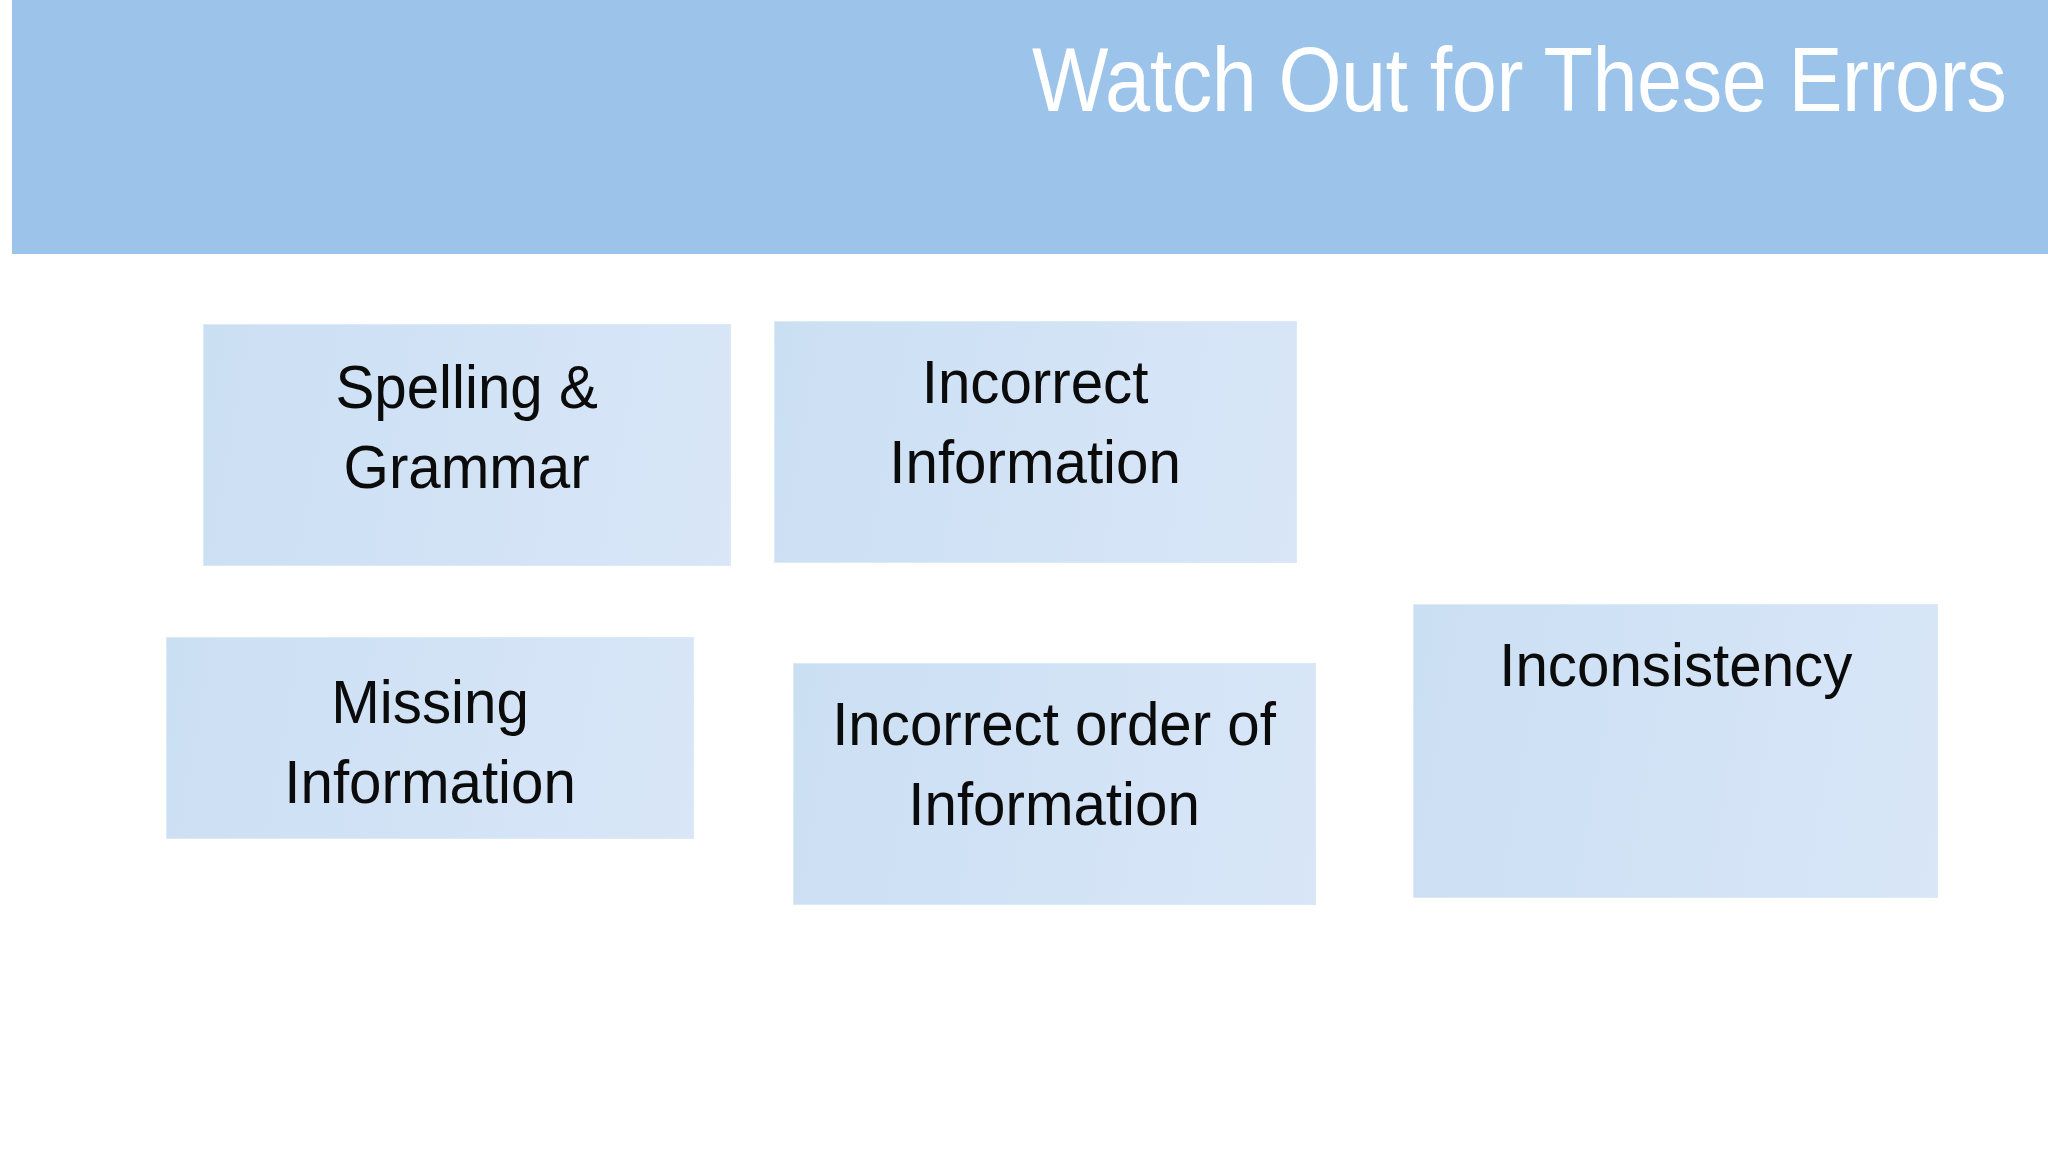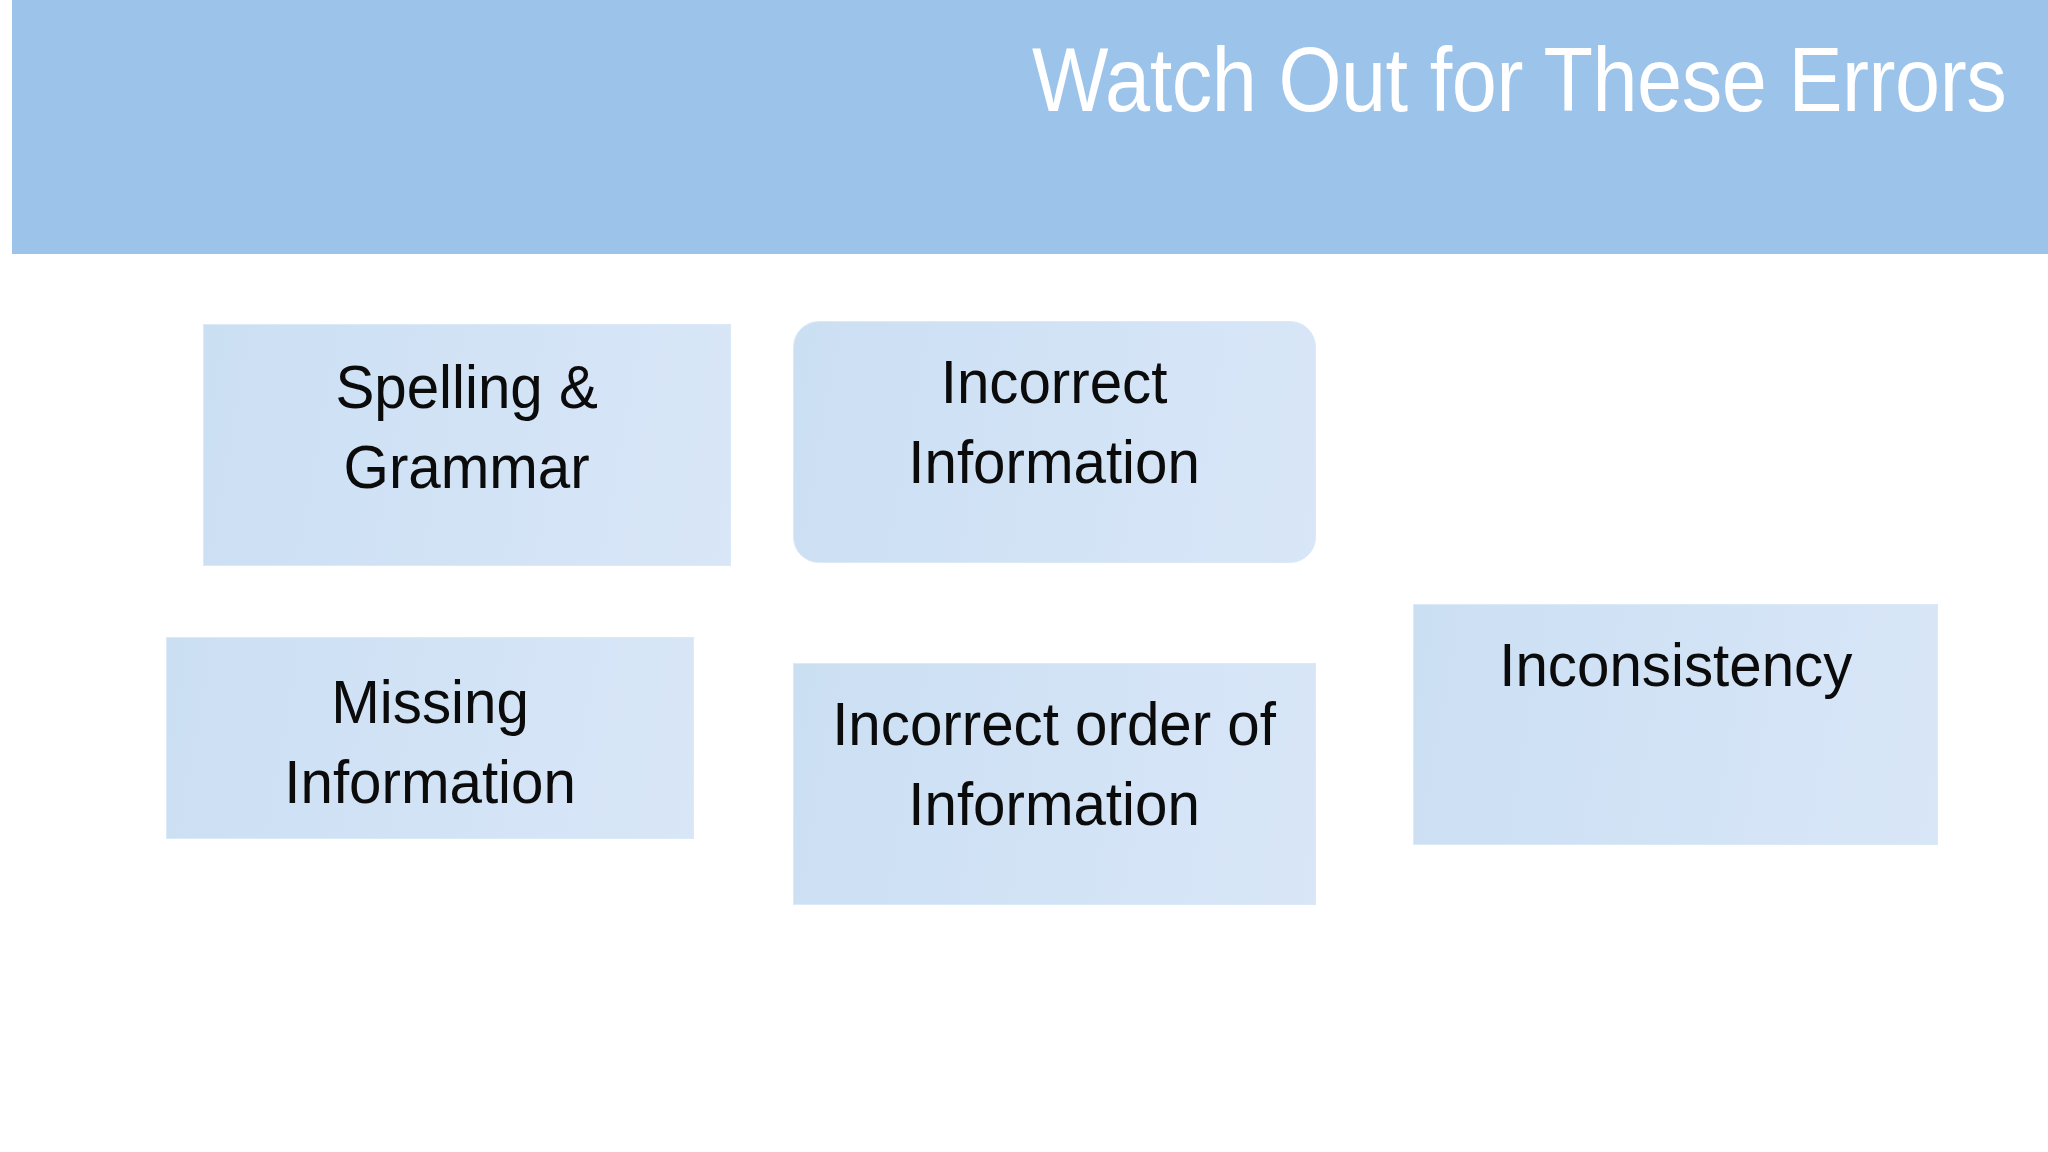--- a/index.html
+++ b/index.html
@@ -64,25 +64,25 @@
     font-size: 62px;
     font-weight: 400;
     line-height: 80px;
     text-align: center;
     transform: scaleX(0.94);
     white-space: pre-line;
   }
 
   
   #box-spelling-grammar      { left: 166px;  top: 324px; width: 528px; height: 242px; margin-left: 37px; }
-  #box-incorrect-information { left: 793px;  top: 321px; width: 523px; height: 242px; border-radius: 26px; }
+  #box-incorrect-information { left: 774px;  top: 321px; width: 523px; height: 242px; }
   #box-improper-formatting   { left: 1413px; top: 320px; width: 525px; height: 243px; }
   #box-missing-information   { left: 166px;  top: 637px; width: 528px; height: 202px; }
   #box-incorrect-order       { left: 793px;  top: 663px; width: 523px; height: 242px; }
-  #box-inconsistency         { left: 1413px; top: 604px; width: 525px; height: 241px; }
+  #box-inconsistency         { left: 1413px; top: 604px; width: 525px; height: 294px; }
 
   
   #box-spelling-grammar      .box-label { padding-top: 22px; }
   #box-incorrect-information .box-label { padding-top: 20px; }
   #box-improper-formatting   .box-label { padding-top: 20px; }
   #box-missing-information   .box-label { padding-top: 24px; }
   #box-incorrect-order       .box-label { padding-top: 20px; }
   #box-inconsistency         .box-label { padding-top: 20px; }
 </style>
 </head>

